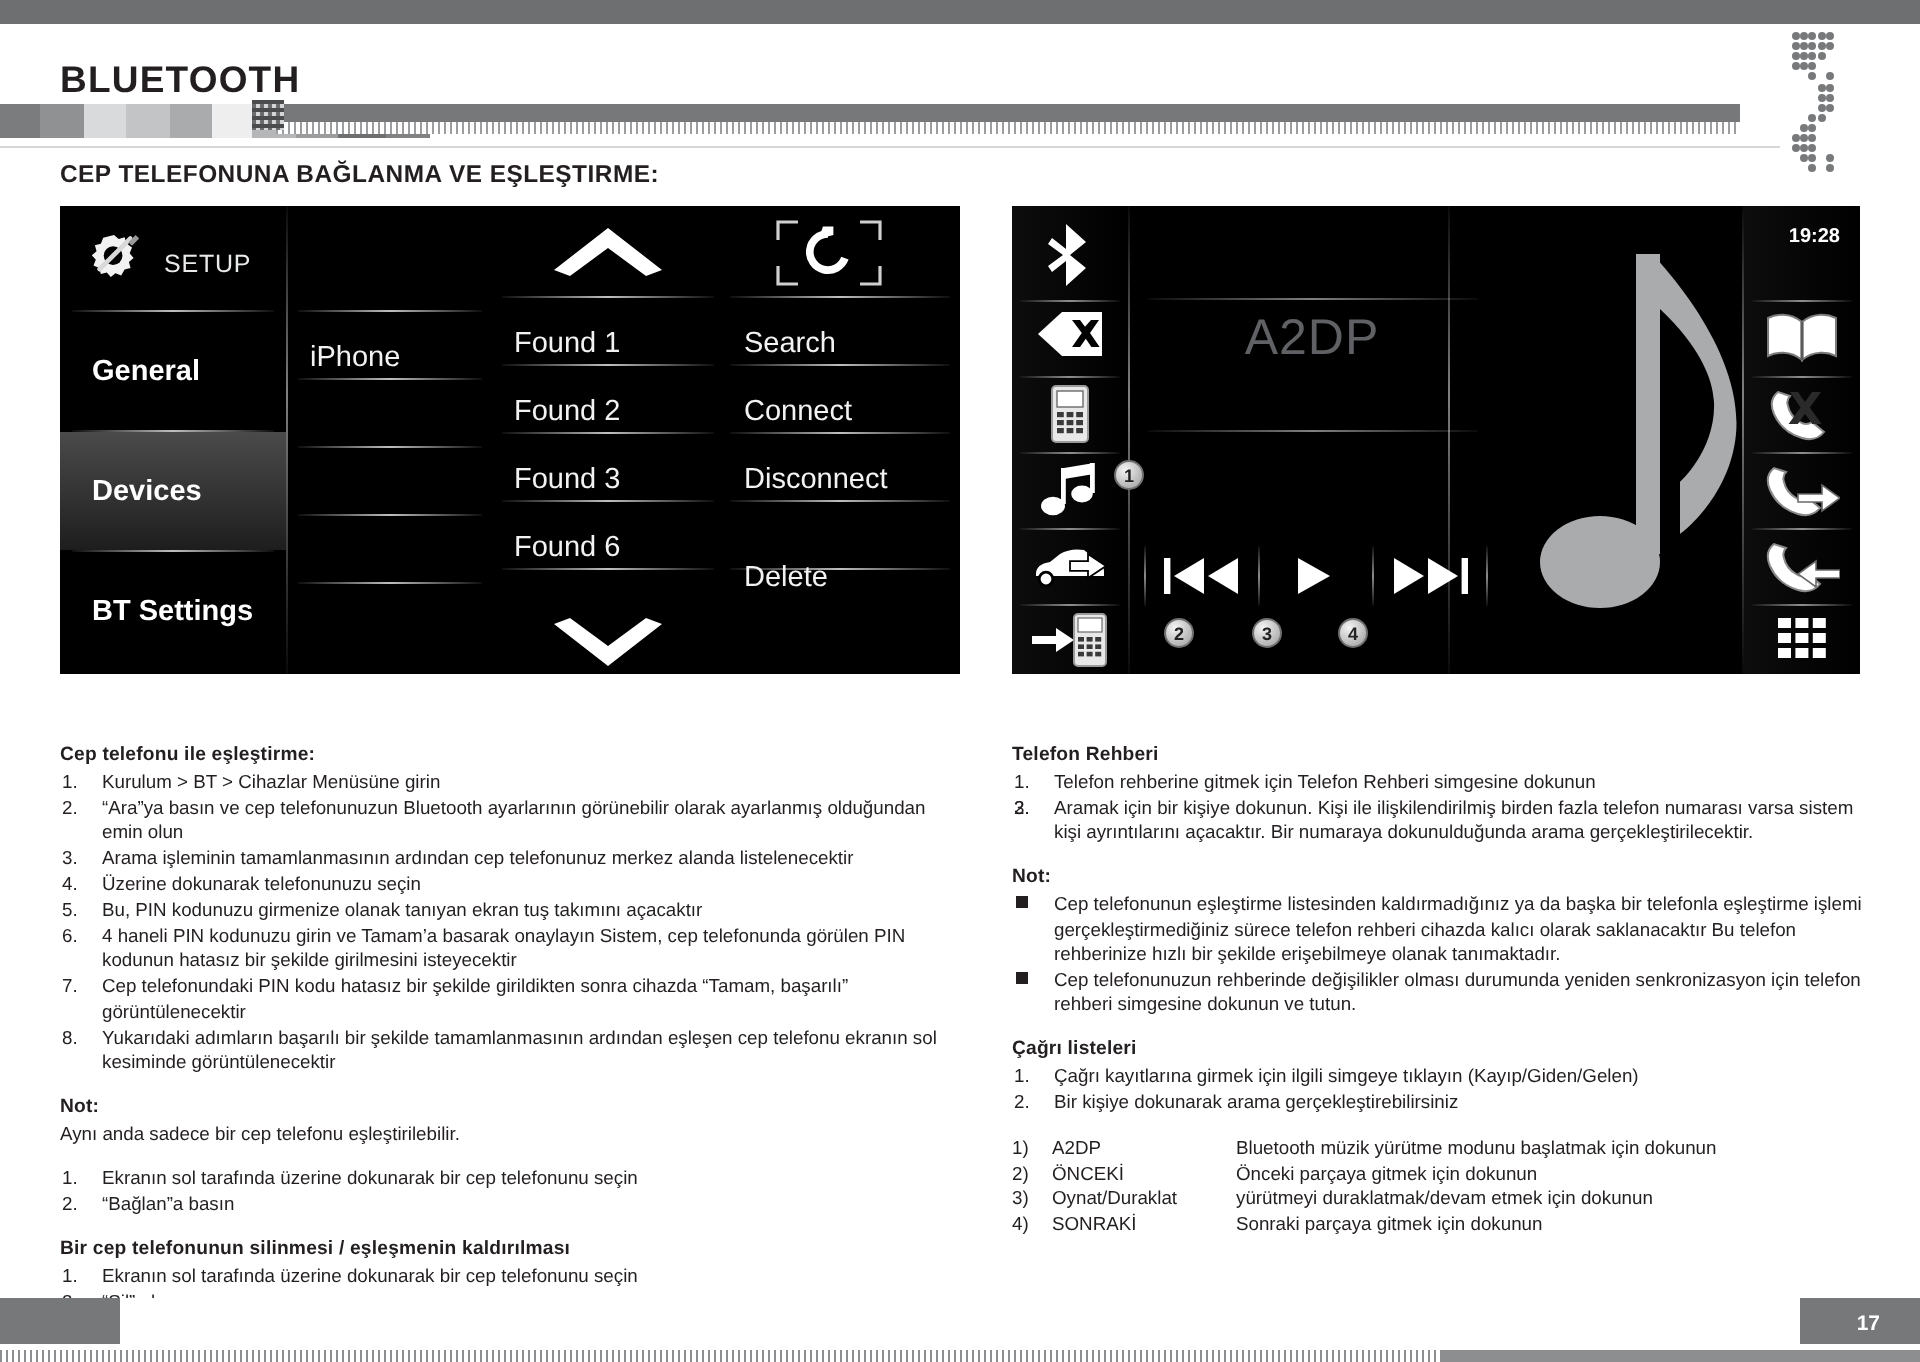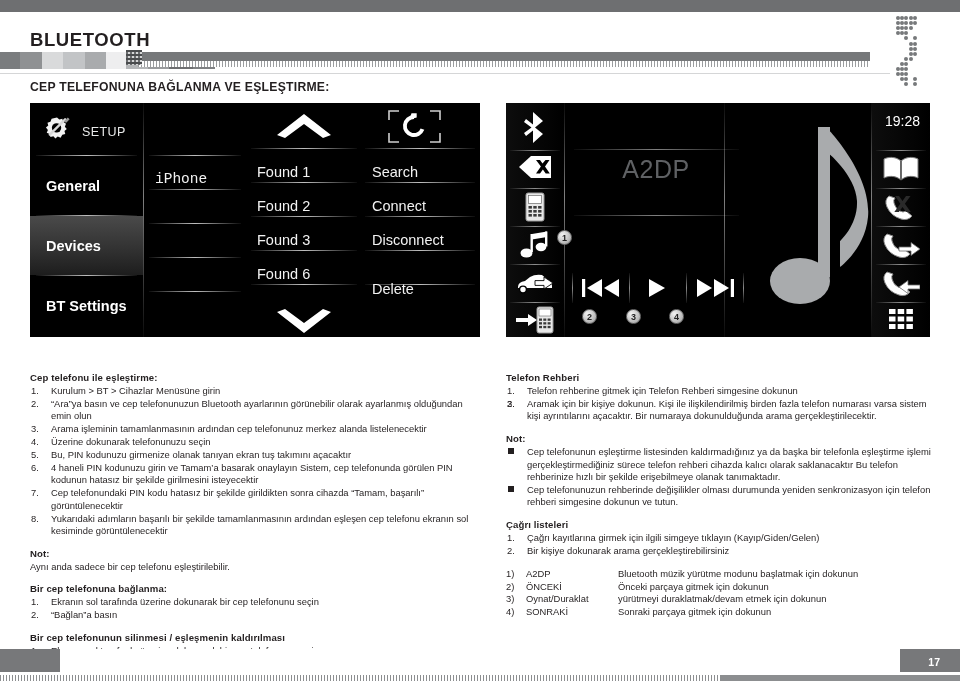--- a/index.html
+++ b/index.html
@@ -142,21 +142,21 @@
     background: linear-gradient(to right,#0d0d0d,#000);
   }
   .rail-left  { left: 0; }
   .rail-right { right: 0; }
   .rail-div {
     position: absolute; left: 4px; right: 4px; height: 1px;
     background: linear-gradient(to right, rgba(255,255,255,0.03), rgba(255,255,255,0.55), rgba(255,255,255,0.03));
   }
   .clock {
     position: absolute; right: 10px; top: 10px;
-    color: #fff; font-size: 14px;
+    color: #fff; font-size: 10px; font-weight: bold;
   }
   .a2dp-label {
     position: absolute; left: 74px; top: 52px;
     width: 152px; text-align: center;
     color: #5f6164; font-size: 25px; letter-spacing: 0.5px;
   }
   .a2dp-rule {
     position: absolute; left: 68px; width: 165px; height: 1px;
     background: linear-gradient(to right, rgba(255,255,255,0.04), rgba(255,255,255,0.5), rgba(255,255,255,0.04));
   }
@@ -333,21 +333,21 @@
     <div class="menu-btn" style="top:53px;">General</div>
     <div class="div-h" style="left:6px;width:101px;top:112px;"></div>
     <div class="menu-btn active" style="top:113px;">Devices</div>
     <div class="div-h" style="left:6px;width:101px;top:172px;"></div>
     <div class="menu-btn" style="top:173px;">BT Settings</div>
   </div>
   <div class="vdiv" style="left:113px;"></div>
 
   <div class="col lcol-2">
     <div class="div-h" style="left:6px;width:92px;top:52px;"></div>
-    <div class="list-item" style="left:12px;top:52px;width:88px;font-family:Liberation Mono, monospace;">iPhone</div>
+    <div class="list-item" style="left:12px;top:52px;width:88px;">iPhone</div>
     <div class="div-h" style="left:6px;width:92px;top:86px;"></div>
     <div class="div-h" style="left:6px;width:92px;top:120px;"></div>
     <div class="div-h" style="left:6px;width:92px;top:154px;"></div>
     <div class="div-h" style="left:6px;width:92px;top:188px;"></div>
   </div>
 
   <div class="col lcol-3">
     <svg style="position:absolute;left:28px;top:8px;" width="58" height="28" viewBox="0 0 58 28">
       <path d="M29 3 L56 24 L48 27 L29 13 L10 27 L2 24 Z" fill="#fff"></path>
     </svg>
@@ -543,21 +543,20 @@
       <li><span class="num">6.</span><span>4 haneli PIN kodunuzu girin ve Tamam’a basarak onaylayın Sistem, cep telefonunda görülen PIN kodunun hatasız bir şekilde girilmesini isteyecektir</span></li>
       <li><span class="num">7.</span><span>Cep telefonundaki PIN kodu hatasız bir şekilde girildikten sonra cihazda “Tamam, başarılı” görüntülenecektir</span></li>
       <li><span class="num">8.</span><span>Yukarıdaki adımların başarılı bir şekilde tamamlanmasının ardından eşleşen cep telefonu ekranın sol kesiminde görüntülenecektir</span></li>
     </ol>
 
   <div class="gap"></div>
   <div class="h-b">Not:</div>
   <p class="plain">Aynı anda sadece bir cep telefonu eşleştirilebilir.</p>
 
   <div class="gap"></div>
-  <div class="h-b">Bir cep telefonuna bağlanma:</div>
   <ol class="steps" id="connectSteps">
       <li><span class="num">1.</span><span>Ekranın sol tarafında üzerine dokunarak bir cep telefonunu seçin</span></li>
       <li><span class="num">2.</span><span>“Bağlan”a basın</span></li>
     </ol>
 
   <div class="gap"></div>
   <div class="h-b">Bir cep telefonunun silinmesi / eşleşmenin kaldırılması</div>
   <ol class="steps" id="deleteSteps">
       <li><span class="num">1.</span><span>Ekranın sol tarafında üzerine dokunarak bir cep telefonunu seçin</span></li>
       <li><span class="num">2.</span><span>“Sil”e basın.</span></li>

